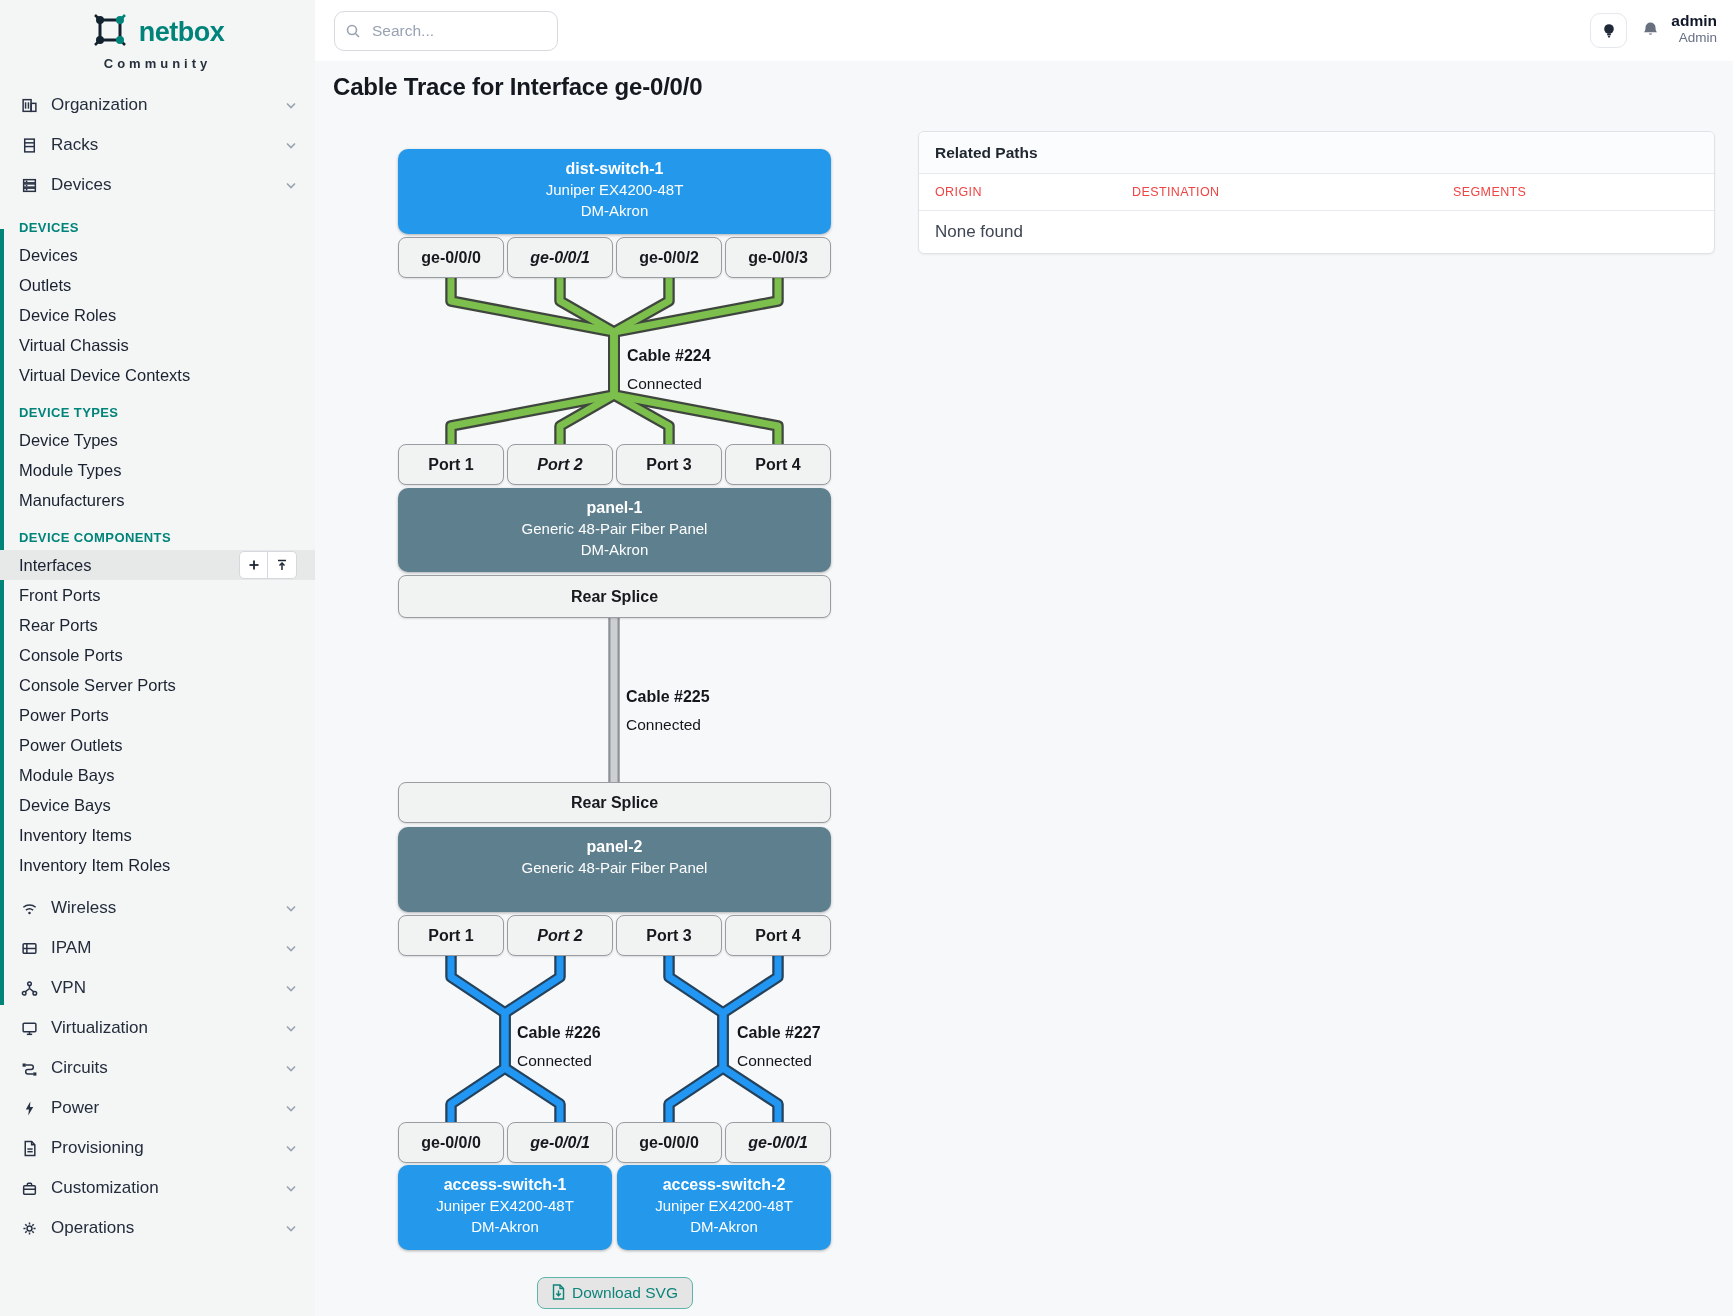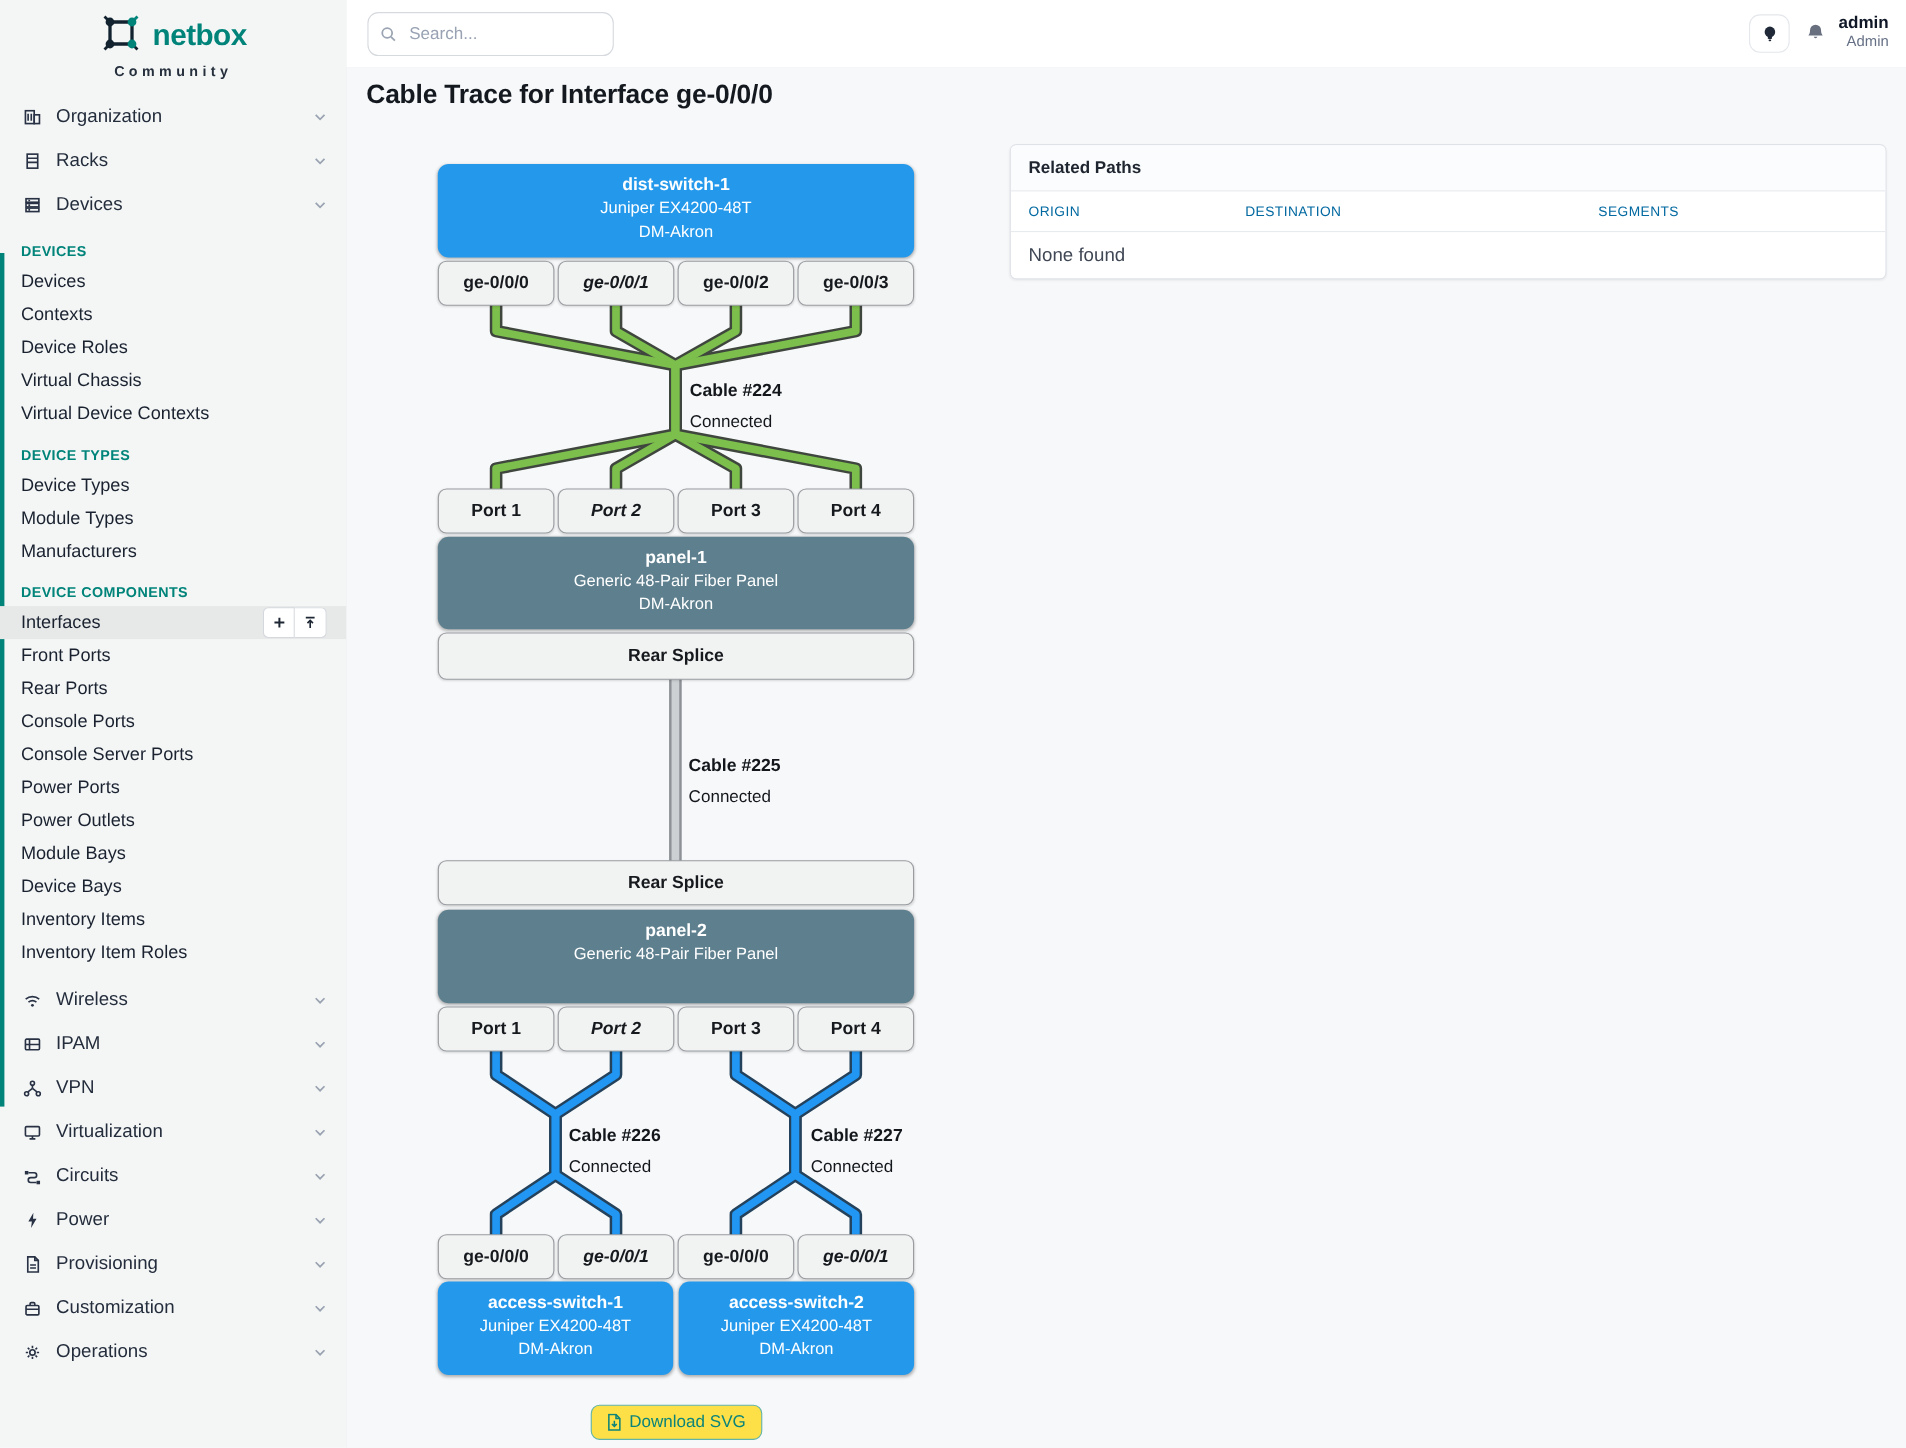--- a/index.html
+++ b/index.html
@@ -39,21 +39,21 @@
   .user-block{position:absolute;right:16px;top:11px;text-align:right;line-height:1.25;}
   .user-name{font-size:15.5px;font-weight:bold;color:#101828;}
   .user-role{font-size:13.5px;color:#667085;}
   
   #content{position:absolute;left:315px;top:61px;right:0;bottom:0;background:#f7f8f9;}
   h1.page-title{position:absolute;left:18px;top:12px;margin:0;font-size:24px;font-weight:600;color:#14181f;letter-spacing:-.2px;}
   
   .card{position:absolute;left:603px;top:70px;width:795px;background:#fff;border:1px solid #dfe3e8;border-radius:6px;box-shadow:0 1px 2px rgba(16,24,40,.05);overflow:hidden;}
   .card-header{height:41px;line-height:41px;padding:0 16px;font-size:15.5px;font-weight:600;color:#1f2630;background:#fbfcfd;border-bottom:1px solid #e8ebee;}
   .card-cols{display:grid;grid-template-columns:197px 321px 1fr;padding:0 16px;height:36px;align-items:center;border-bottom:1px solid #e8ebee;}
-  .card-cols div{font-size:12.5px;font-weight:500;color:#0369a1;letter-spacing:.4px;}
+  .card-cols div{font-size:12.5px;font-weight:500;color:#ef4444;letter-spacing:.4px;}
   .card-empty{padding:0 16px;height:42px;display:flex;align-items:center;font-size:17px;color:#3f4654;}
   
   #diagram{position:absolute;left:83px;top:88px;width:434px;height:1175px;}
   #diagram svg.cables{position:absolute;left:0;top:0;}
   .node{position:absolute;border-radius:10px;color:#fff;text-align:center;box-shadow:0 1px 3px rgba(0,0,0,.3);box-sizing:border-box;padding-top:9px;font-size:15px;line-height:21px;cursor:pointer;}
   .node .t{font-weight:bold;font-size:16px;}
   .blue{background:#2499ec;}
   .slate{background:#5d7f8e;}
   .row{position:absolute;left:0;width:433px;height:43px;}
   .row div.port{position:absolute;top:0;width:106px;}
@@ -75,21 +75,21 @@
   .gerow2{top:973px;left:218px;width:215px;}
   .gerow2 div.port:nth-of-type(2){left:109px;}
   .sw1{left:0;top:1016px;width:214px;height:85px;}
   .sw2{left:219px;top:1016px;width:214px;height:85px;}
   .cable-label{position:absolute;font-size:15.5px;line-height:21px;color:#13171c;cursor:pointer;}
   .cable-label .b{display:block;font-weight:bold;font-size:16px;margin-bottom:7px;}
   .l224{left:229px;top:196px;}
   .l225{left:228px;top:537px;}
   .l226{left:119px;top:873px;}
   .l227{left:339px;top:873px;}
-  .dl-btn{position:absolute;top:1128px;left:50%;transform:translateX(-50%);display:flex;align-items:center;gap:7px;background:#fde047;border:1px solid #5fb3a9;border-radius:8px;padding:6px 14px;font-size:15.5px;color:#0d847a;font-family:"Liberation Sans",sans-serif;cursor:pointer;}
+  .dl-btn{position:absolute;top:1128px;left:50%;transform:translateX(-50%);display:flex;gap:7px;background:#e5e5e5;border:1px solid #5fb3a9;border-radius:8px;padding:6px 14px;font-size:15.5px;color:#0d847a;font-family:"Liberation Sans",sans-serif;cursor:pointer;}
 </style>
 </head>
 <body>
 
 <aside id="sidebar">
   <div class="logo-block">
     <div class="logo-row">
       <span>
         <svg width="40" height="36" viewBox="0 0 40 36">
           <rect x="9" y="8" width="20" height="20" rx="3" fill="none" stroke="#12222e" stroke-width="3"></rect>
@@ -148,21 +148,21 @@
       <span class="lbl">Devices</span>
       <svg class="chev" width="12" height="12" viewBox="0 0 12 12" fill="none" stroke="#9aa3b1" stroke-width="1.6">
           <polyline points="2,4.5 6,8.5 10,4.5"></polyline>
         </svg>
     </div>
 
     <div class="section-title">DEVICES</div>
     <ul class="subnav">
 
     <li>Devices</li>
-        <li>Contexts</li>
+        <li>Outlets</li>
         <li>Device Roles</li>
         <li>Virtual Chassis</li>
         <li>Virtual Device Contexts</li>
       </ul>
 
     <div class="section-title">DEVICE TYPES</div>
     <ul class="subnav">
 
     <li>Device Types</li>
         <li>Module Types</li>

